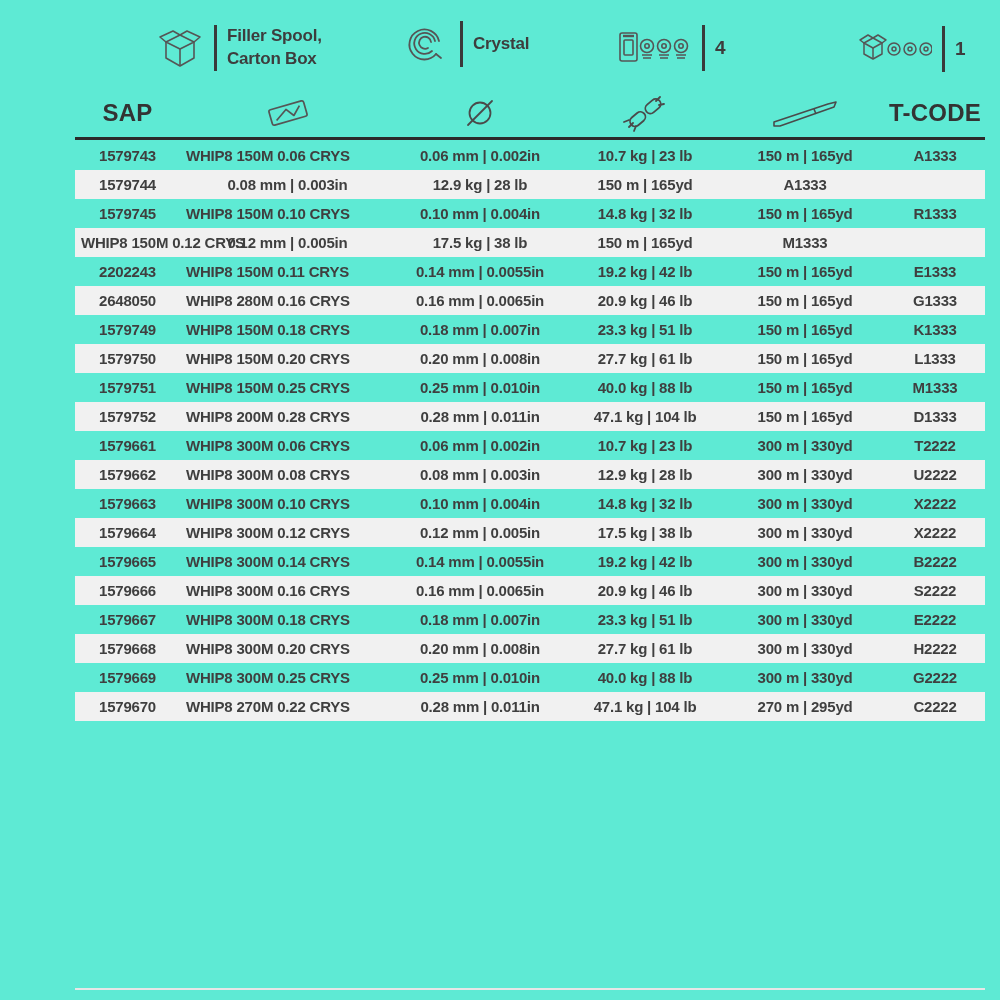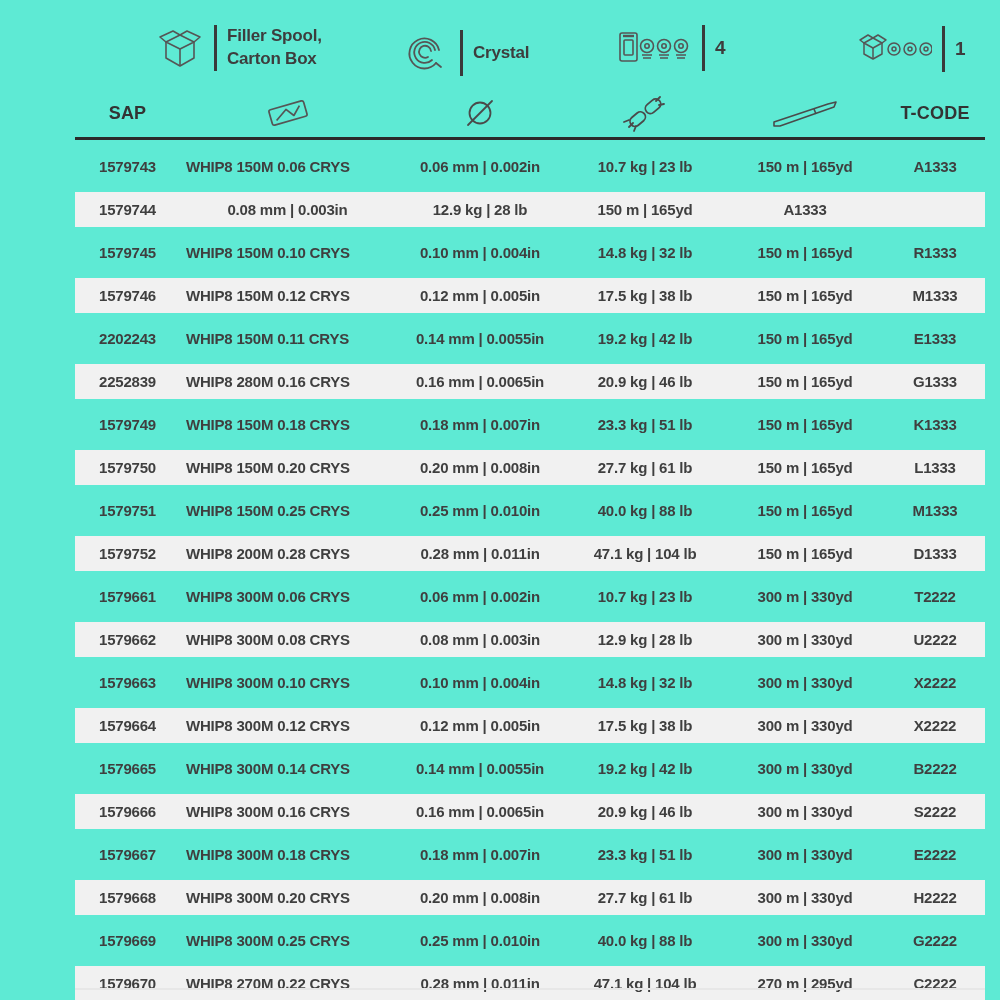--- a/index.html
+++ b/index.html
@@ -10,24 +10,24 @@
   .infobar-item { position:absolute; display:flex; align-items:center; }
   .vdiv { width:3px; height:46px; background:#3a3a3a; margin:0 10px; flex:0 0 auto; }
   .info-label { font-weight:bold; font-size:17px; line-height:1.35; color:#3d3d3d; letter-spacing:-0.2px; }
   .info-num { font-weight:bold; font-size:19px; color:#3d3d3d; }
   .icon svg { display:block; }
 
   
   .grid { display:grid; grid-template-columns:105px 215px 170px 160px 160px 100px; width:910px; }
   .thead { position:absolute; left:75px; top:90px; height:46px; align-items:center; }
   .th { display:flex; align-items:center; justify-content:center; height:46px; }
-  .th-text { font-weight:bold; font-size:18px; color:#333333; letter-spacing:0.2px; }
+  .th-text { font-weight:bold; font-size:24px; color:#333333; letter-spacing:0.2px; }
   .header-rule { position:absolute; left:75px; top:137px; width:910px; height:3px; background:#2b2b2b; }
   .tbody { position:absolute; left:75px; top:141px; }
-  .row { height:35px;margin-top:8px; }
+  .row { height:29px; }
   .row.stripe { background:#f1f1f1; }
   .cell { display:flex; align-items:center; justify-content:center; font-weight:bold; font-size:15px; letter-spacing:-0.2px; color:#3f3f3f; white-space:pre; }
   .cell.name { justify-content:flex-start; padding-left:6px;text-align:right; }
   .bottom-rule { position:absolute; left:75px; top:988px; width:910px; height:2px; background:#e7e7e7; }
 </style>
 </head>
 <body>
 
 <div class="page">
 
@@ -38,21 +38,21 @@
         <path d="M10 20 L4 15 L17 9 L24 13"></path>
         <path d="M38 20 L44 15 L31 9 L24 13"></path>
         <path d="M10 20 L10 36 L24 44 L38 36 L38 20"></path>
         <path d="M24 27 L24 44"></path>
       </svg>
     </span>
     <span class="vdiv"></span>
     <span class="info-label"><span>Filler Spool,</span><br><span>Carton Box</span></span>
   </div>
 
-  <div class="infobar-item" style="left:402px; top:29px;">
+  <div class="infobar-item" style="left:402px; top:20px;">
     <span class="icon">
       <svg width="48" height="48" viewBox="0 0 48 48" fill="none" stroke="#555555" stroke-width="1.8" stroke-linecap="round">
         <path d="M34 34 A15 15 0 1 1 37 21"></path>
         <path d="M30 31 A10.5 10.5 0 1 1 33 21"></path>
         <path d="M26 28 A6 6 0 1 1 29 22"></path>
         <path d="M34 34 L39 38"></path>
       </svg>
     </span>
     <span class="vdiv"></span>
     <span class="info-label">Crystal</span>
@@ -171,37 +171,36 @@
   </div>
       <div class="grid row">
     <div class="cell">1579745</div>
     <div class="cell name">WHIP8 150M 0.10 CRYS</div>
     <div class="cell">0.10 mm | 0.004in</div>
     <div class="cell">14.8 kg | 32 lb</div>
     <div class="cell">150 m | 165yd</div>
     <div class="cell">R1333</div>
   </div>
       <div class="grid row stripe">
-    <div class="cell">1579746</div>
     <div class="cell name">WHIP8 150M 0.12 CRYS</div>
     <div class="cell">0.12 mm | 0.005in</div>
     <div class="cell">17.5 kg | 38 lb</div>
     <div class="cell">150 m | 165yd</div>
     <div class="cell">M1333</div>
   </div>
       <div class="grid row">
     <div class="cell">2202243</div>
     <div class="cell name">WHIP8 150M 0.11 CRYS</div>
     <div class="cell">0.14 mm | 0.0055in</div>
     <div class="cell">19.2 kg | 42 lb</div>
     <div class="cell">150 m | 165yd</div>
     <div class="cell">E1333</div>
   </div>
       <div class="grid row stripe">
-    <div class="cell">2252839</div>
+    <div class="cell">2648050</div>
     <div class="cell name">WHIP8 280M 0.16 CRYS</div>
     <div class="cell">0.16 mm | 0.0065in</div>
     <div class="cell">20.9 kg | 46 lb</div>
     <div class="cell">150 m | 165yd</div>
     <div class="cell">G1333</div>
   </div>
       <div class="grid row">
     <div class="cell">1579749</div>
     <div class="cell name">WHIP8 150M 0.18 CRYS</div>
     <div class="cell">0.18 mm | 0.007in</div>

